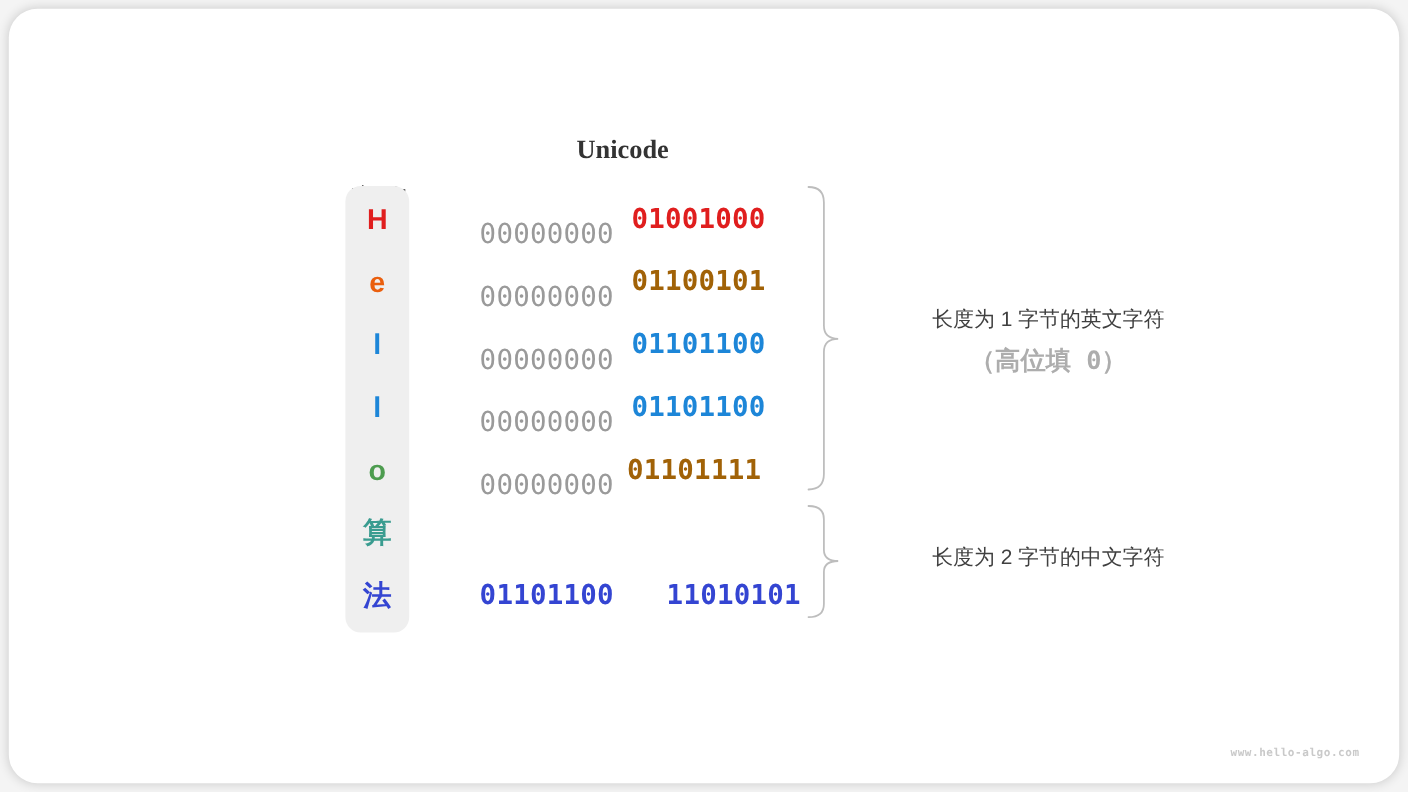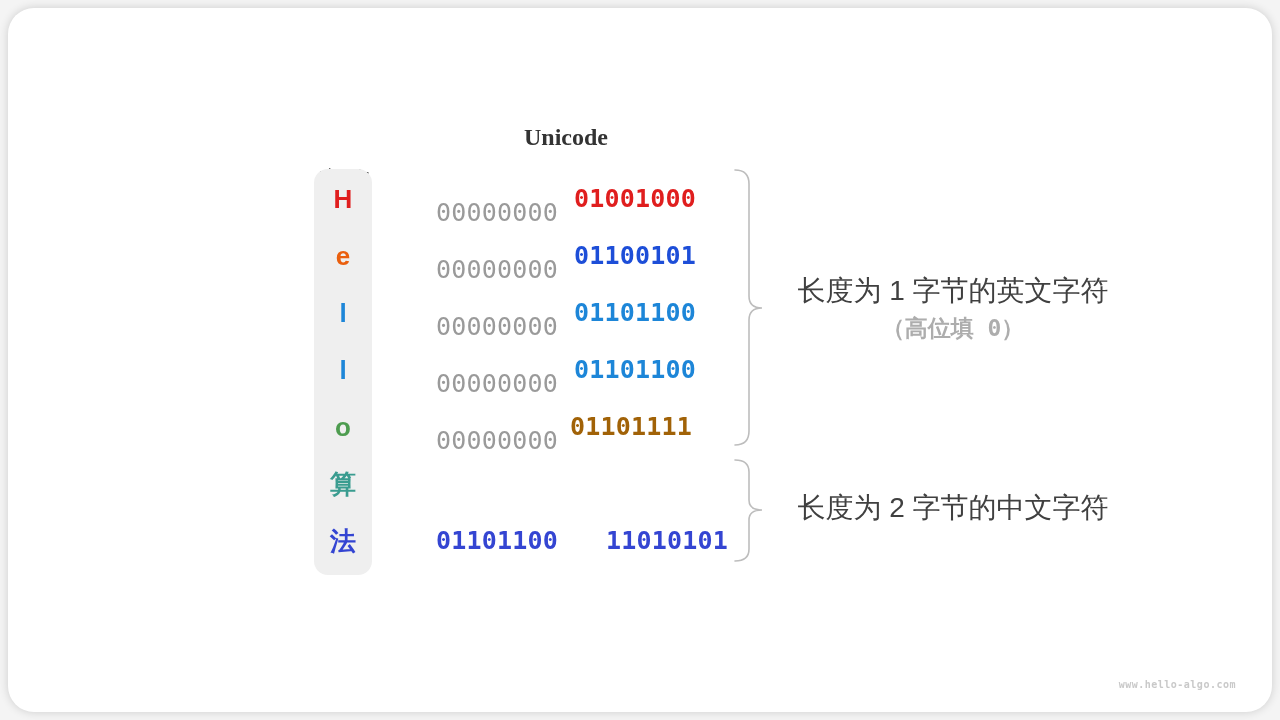--- a/index.html
+++ b/index.html
@@ -37,21 +37,21 @@
     position:absolute;left:428px;top:0;height:57px;
     display:flex;align-items:center;
     font-family:"DejaVu Sans Mono","Liberation Mono",monospace;
     font-size:25px;font-weight:700;letter-spacing:0.2px;white-space:pre;
   }
   .byte2{margin-left:16px;}
   .byte1.dim{font-weight:400;margin-top:28px;}
   .brace{position:absolute;overflow:visible;}
   .brace path{fill:none;stroke-width:1.6;stroke-linecap:round;}
   .anno{position:absolute;left:780px;width:330px;text-align:center;color:#404040;}
-  .anno .line1{font-size:28px;line-height:34px;}
+  .anno .line1{font-size:19px;line-height:34px;}
   .anno .line2{
     font-size:23px;line-height:40px;font-weight:700;color:#adadad;
     font-family:"DejaVu Sans Mono","Liberation Mono",monospace;
   }
   .anno1{top:266px;}
   .anno2{top:484px;}
   .anno2 .line1{line-height:32px;}
   .watermark{
     position:absolute;right:36px;bottom:22px;
     font-family:"DejaVu Sans Mono","Liberation Mono",monospace;
@@ -69,21 +69,21 @@
 
     <div class="col-bg" style="background-color: rgb(239, 239, 239);"></div>
 
     <div class="rows">
       <div class="row">
         <span class="char-cell" style="color: rgb(224, 30, 30);">H</span>
         <span class="bin"><span class="byte1 dim" style="color: rgb(154, 154, 154);">00000000</span><span class="byte2" style="color: rgb(224, 30, 30);">01001000</span></span>
       </div>
       <div class="row">
         <span class="char-cell" style="color: rgb(234, 95, 14);">e</span>
-        <span class="bin"><span class="byte1 dim" style="color: rgb(154, 154, 154);">00000000</span><span class="byte2" style="color: #1d4ed8;">01100101</span></span>
+        <span class="bin"><span class="byte1 dim" style="color: rgb(154, 154, 154);">00000000</span><span class="byte2" style="color: #a16207;">01100101</span></span>
       </div>
       <div class="row">
         <span class="char-cell" style="color: rgb(29, 134, 216);">l</span>
         <span class="bin"><span class="byte1 dim" style="color: rgb(154, 154, 154);">00000000</span><span class="byte2" style="color: rgb(29, 134, 216);">01101100</span></span>
       </div>
       <div class="row">
         <span class="char-cell" style="color: rgb(29, 134, 216);">l</span>
         <span class="bin"><span class="byte1 dim" style="color: rgb(154, 154, 154);">00000000</span><span class="byte2" style="color: rgb(29, 134, 216);">01101100</span></span>
       </div>
       <div class="row">

